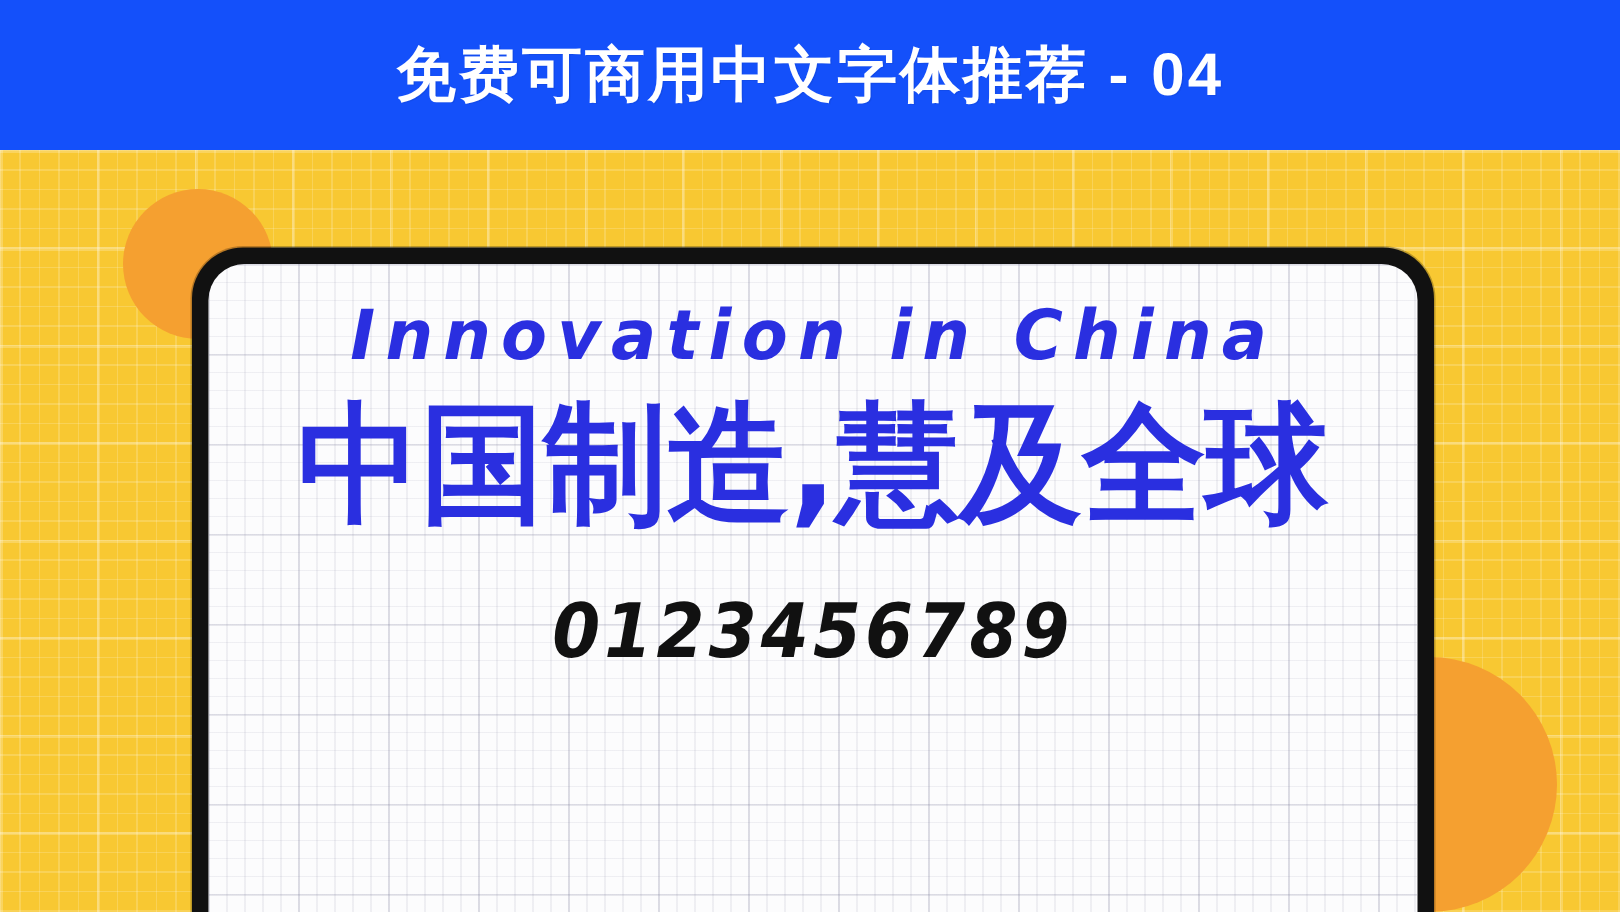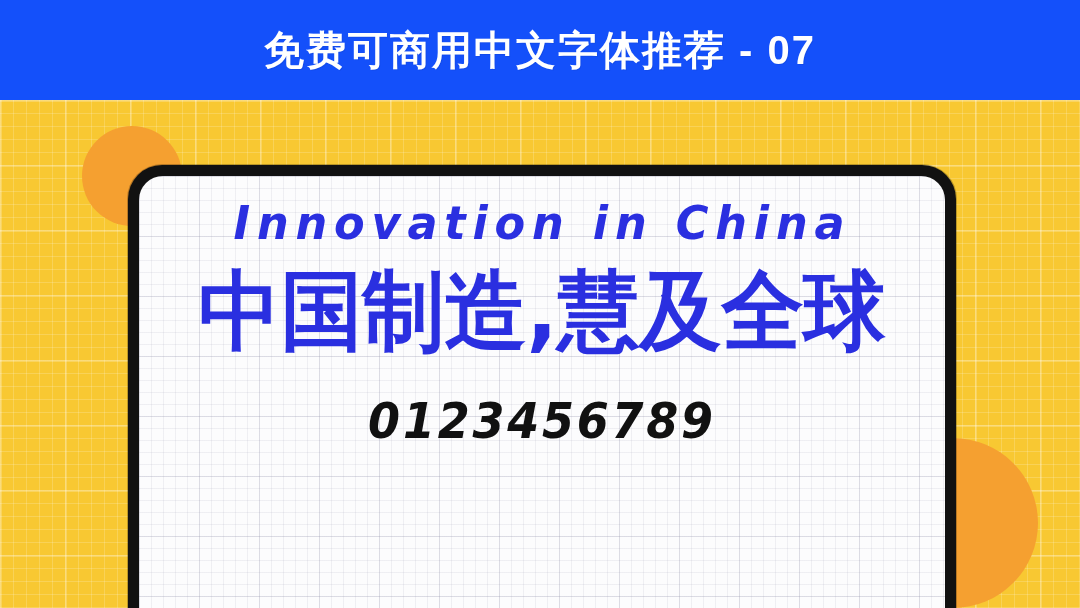--- a/index.html
+++ b/index.html
@@ -174,21 +174,21 @@
 
 <div id="poster">
 
   <div id="stage">
     <div id="stage-grid"></div>
     <div class="deco-circle" id="circle-top-left"></div>
     <div class="deco-circle" id="circle-bottom-right"></div>
   </div>
 
   <div id="header-band">
-    <div id="header-title">免费可商用中文字体推荐 - 07</div>
+    <div id="header-title">免费可商用中文字体推荐 - 04</div>
   </div>
 
   <div id="card-frame">
     <div id="card-screen">
       <div id="card-grid"></div>
       <div id="specimen">
         <div id="line-latin">Innovation in China</div>
         <div id="line-chinese">中国制造,慧及全球</div>
         <div id="line-digits">0123456789</div>
       </div>

